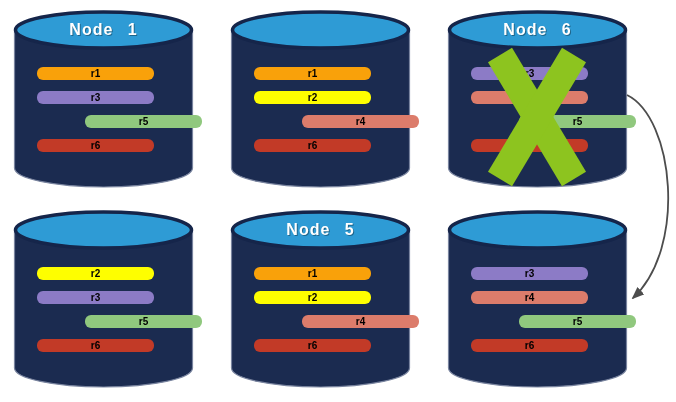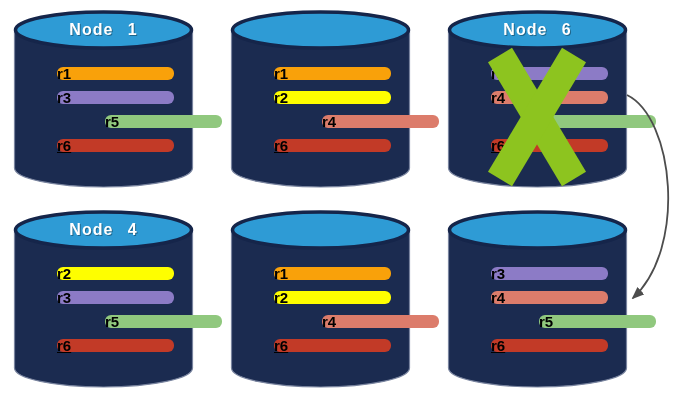--- a/index.html
+++ b/index.html
@@ -15,25 +15,25 @@
   .pos-4{left:230px;top:210px;}
   .pos-5{left:447px;top:210px;}
   .cyl{position:absolute;left:0;top:0;width:181px;height:178px;}
   .node-title{
     position:absolute;left:0;top:9px;width:181px;height:22px;line-height:22px;
     text-align:center;color:#ffffff;font-size:16px;font-weight:bold;
     letter-spacing:1px;word-spacing:9px;
     text-shadow:1px 1px 0 rgba(0,0,0,0.35);
   }
   .bar{
-    position:absolute;left:44px;width:117px;height:13px;border-radius:6px;
-    font-size:15px;font-weight:bold;color:#000000;
+    position:absolute;left:24px;width:117px;height:13px;border-radius:6px;
+    text-align:center;font-size:10px;font-weight:bold;color:#000000;
     line-height:13px;
   }
-  .bar-0{top:57px;} .bar-1{top:81px;} .bar-2{top:105px;margin-left:48px;} .bar-3{top:129px;text-decoration:underline;}
+  .bar-0{top:57px;} .bar-1{top:81px;} .bar-2{top:105px;margin-left:48px;} .bar-3{top:129px;}
   #failure-x{position:absolute;left:483px;top:46px;width:108px;height:142px;}
   #arrow-layer{position:absolute;left:0;top:0;width:676px;height:402px;pointer-events:none;}
 </style>
 </head>
 <body>
 
 <div id="canvas">
 
   <div class="node pos-0">
     <svg class="cyl" viewBox="0 0 181 178">
@@ -80,35 +80,35 @@
   </div>
 
   <div class="node pos-3">
     <svg class="cyl" viewBox="0 0 181 178">
       <ellipse cx="90.5" cy="158" rx="89" ry="19" stroke-width="1.2" fill="#1B2B50" stroke="#79849F"></ellipse>
       <rect x="1.5" y="20" width="178" height="138" fill="#1B2B50"></rect>
       <line x1="1.5" y1="20" x2="1.5" y2="158" stroke-width="1.2" stroke="#79849F"></line>
       <line x1="179.5" y1="20" x2="179.5" y2="158" stroke-width="1.2" stroke="#79849F"></line>
       <ellipse cx="90.5" cy="20" rx="88" ry="18" stroke-width="3.5" fill="#2E9BD5" stroke="#15254A"></ellipse>
     </svg>
-    <div class="node-title">Node 4</div>
     <div class="bar bar-0" style="background-color: rgb(254, 254, 0);"><span>r2</span></div>
     <div class="bar bar-1" style="background-color: rgb(140, 123, 198);"><span>r3</span></div>
     <div class="bar bar-2" style="background-color: rgb(144, 200, 126);"><span>r5</span></div>
     <div class="bar bar-3" style="background-color: rgb(194, 58, 39);"><span>r6</span></div>
   </div>
 
   <div class="node pos-4">
     <svg class="cyl" viewBox="0 0 181 178">
       <ellipse cx="90.5" cy="158" rx="89" ry="19" stroke-width="1.2" fill="#1B2B50" stroke="#79849F"></ellipse>
       <rect x="1.5" y="20" width="178" height="138" fill="#1B2B50"></rect>
       <line x1="1.5" y1="20" x2="1.5" y2="158" stroke-width="1.2" stroke="#79849F"></line>
       <line x1="179.5" y1="20" x2="179.5" y2="158" stroke-width="1.2" stroke="#79849F"></line>
       <ellipse cx="90.5" cy="20" rx="88" ry="18" stroke-width="3.5" fill="#2E9BD5" stroke="#15254A"></ellipse>
     </svg>
+    <div class="node-title">Node 5</div>
     <div class="bar bar-0" style="background-color: rgb(249, 161, 10);"><span>r1</span></div>
     <div class="bar bar-1" style="background-color: rgb(254, 254, 0);"><span>r2</span></div>
     <div class="bar bar-2" style="background-color: rgb(220, 124, 107);"><span>r4</span></div>
     <div class="bar bar-3" style="background-color: rgb(194, 58, 39);"><span>r6</span></div>
   </div>
 
   <div class="node pos-5">
     <svg class="cyl" viewBox="0 0 181 178">
       <ellipse cx="90.5" cy="158" rx="89" ry="19" stroke-width="1.2" fill="#1B2B50" stroke="#79849F"></ellipse>
       <rect x="1.5" y="20" width="178" height="138" fill="#1B2B50"></rect>

